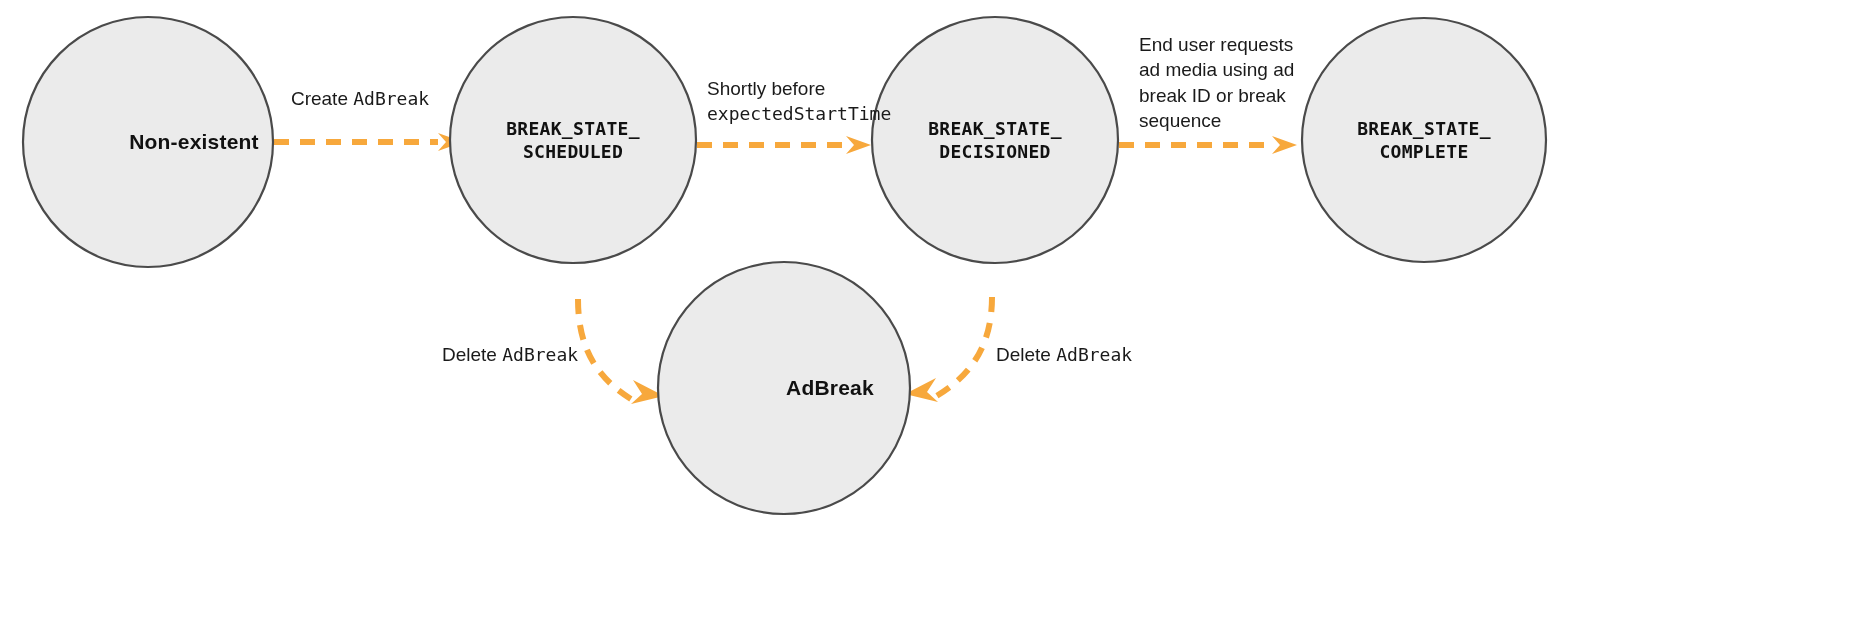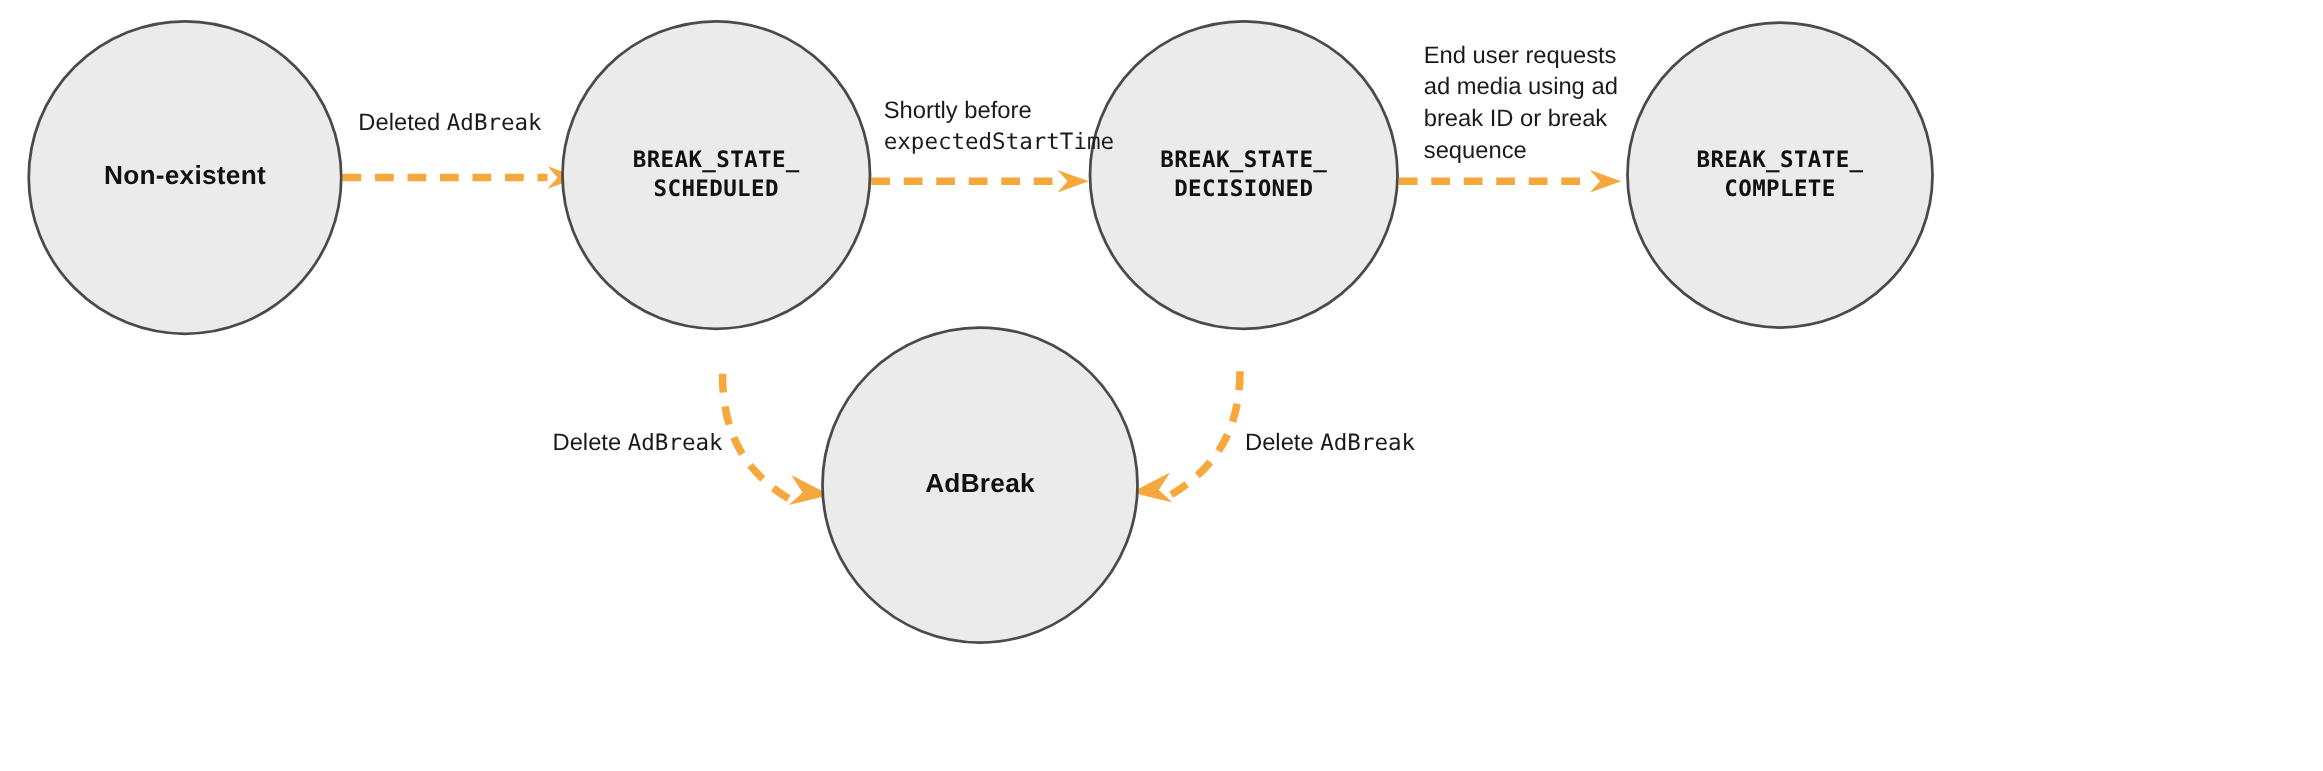--- a/index.html
+++ b/index.html
@@ -47,20 +47,21 @@
     font-weight: bold;
     line-height: 1.28;
     transform: translate(-50%, -50%);
     white-space: pre;
     pointer-events: none;
   }
   .node-label.plain {
     font-family: "Liberation Sans", sans-serif;
     font-size: 21px;
     letter-spacing: 0.2px;
+    margin-left: 46px;
   }
   .node-label.mono {
     font-family: "DejaVu Sans Mono", monospace;
     font-size: 18px;
     letter-spacing: 0.3px;
   }
   .edge-label {
     position: absolute;
     color: #1a1a1a;
     font-size: 19px;
@@ -122,21 +123,21 @@
 SCHEDULED</div>
 
   <div class="node-label mono" style="left:995px; top:140px;">BREAK_STATE_
 DECISIONED</div>
 
   <div class="node-label mono" style="left:1424px; top:140px;">BREAK_STATE_
 COMPLETE</div>
 
   <div class="node-label plain" style="left:784px; top:388px;">AdBreak</div>
 
-  <div class="edge-label el-center" style="left:360px; top:86px;"><span class="sans">Deleted </span><span class="mono">AdBreak</span></div>
+  <div class="edge-label el-center" style="left:360px; top:86px;"><span class="sans">Create </span><span class="mono">AdBreak</span></div>
 
   <div class="edge-label" style="left:707px; top:76px;"><span class="sans">Shortly before</span><span class="sans">
 </span><span class="mono">expectedStartTime</span></div>
 
   <div class="edge-label" style="left:1139px; top:32px;"><span class="sans">End user requests
 ad media using ad
 break ID or break
 sequence</span></div>
 
   <div class="edge-label" style="left:442px; top:342px;"><span class="sans">Delete </span><span class="mono">AdBreak</span></div>

